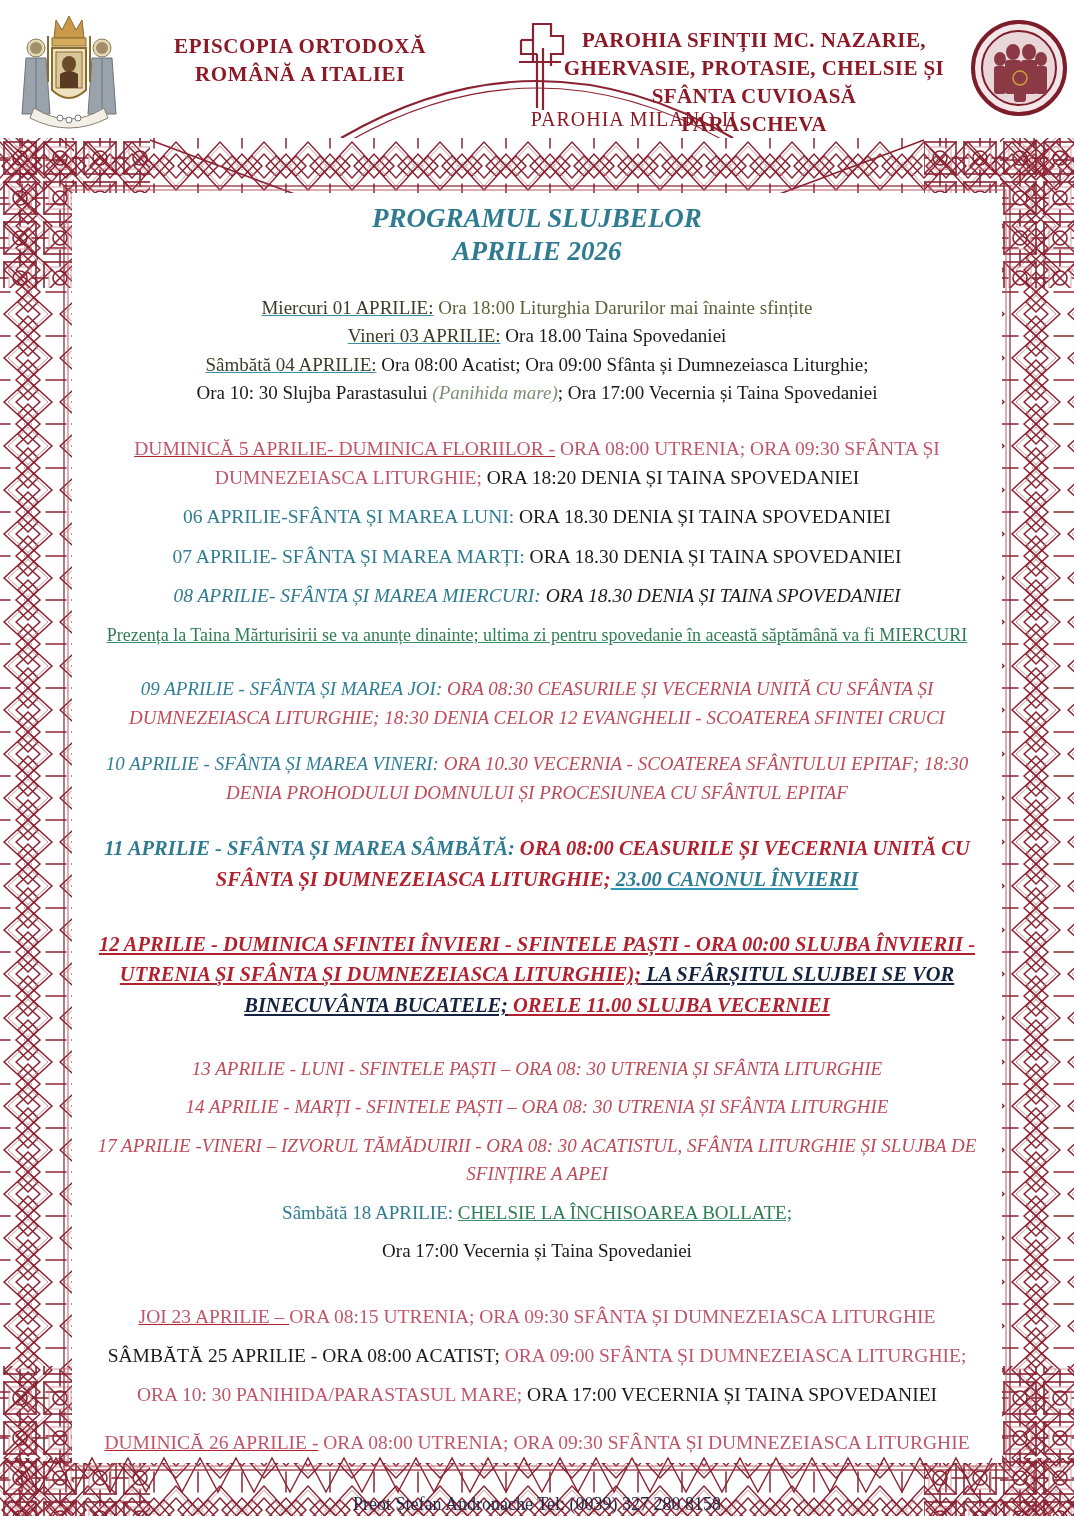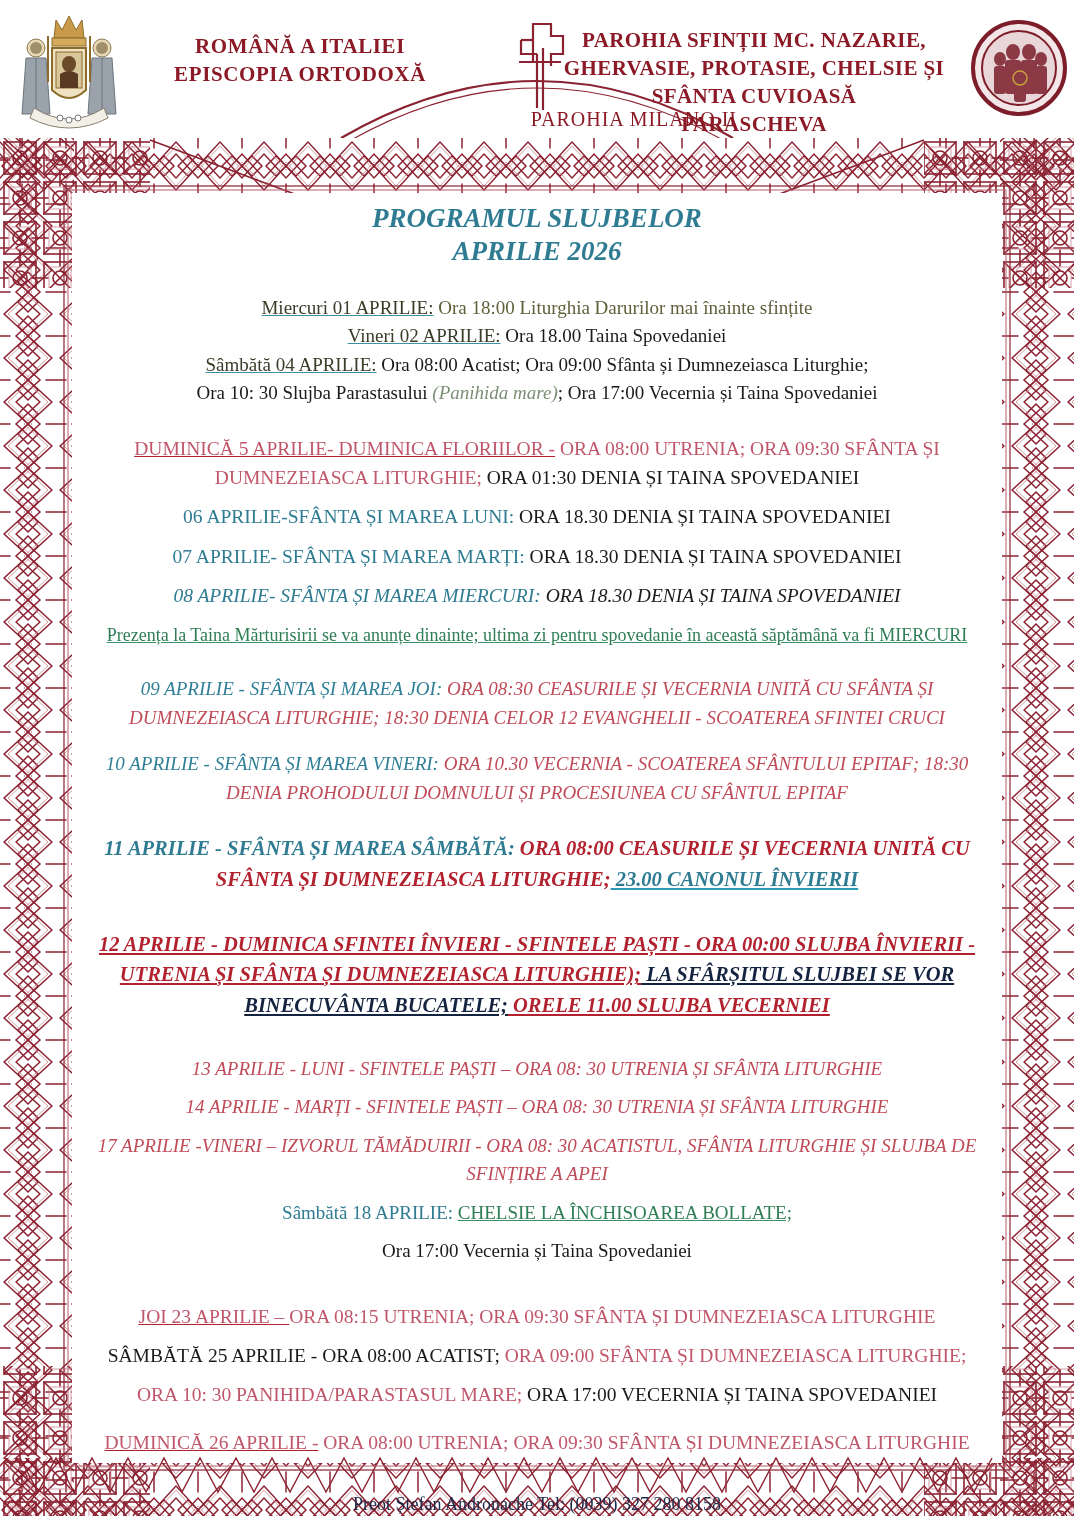--- a/index.html
+++ b/index.html
@@ -146,22 +146,22 @@
       <path d="M46 66 Q55 60 64 66 L64 80 L46 80 Z" fill="#5a3a22"></path>
 
       <path d="M20 100 Q55 122 90 100 L94 110 Q55 130 16 110 Z" fill="#f2efe6" stroke="#8a8070" stroke-width="1"></path>
       <circle cx="46" cy="110" r="3" fill="#fff" stroke="#777" stroke-width="1"></circle>
       <circle cx="55" cy="112" r="3" fill="#fff" stroke="#777" stroke-width="1"></circle>
       <circle cx="64" cy="110" r="3" fill="#fff" stroke="#777" stroke-width="1"></circle>
     </svg>
   </div>
 
   <div class="hdr-text-left">
+    <div>EPISCOPIA ORTODOXĂ</div>
     <div>ROMÂNĂ A ITALIEI</div>
-    <div>EPISCOPIA ORTODOXĂ</div>
   </div>
 
   <div class="arch-wrap">
     <svg width="400" height="124" viewBox="0 0 400 124">
       <path d="M4 120 Q200 6 396 120" fill="none" stroke="#8b2231" stroke-width="2.2"></path>
       <path d="M14 122 Q200 18 386 122" fill="none" stroke="#8b2231" stroke-width="1.2"></path>
       <g stroke="#8b2231" stroke-width="2.2" fill="none">
         <path d="M196 44 L196 6 L214 6 L214 18 L226 18 L226 36 L214 36 L214 48"></path>
         <path d="M184 22 L196 22"></path>
         <path d="M184 22 L184 36 L200 36"></path>
@@ -301,38 +301,38 @@
     <span class="l2">APRILIE 2026</span>
   </div>
 
   <div class="gap-lg"></div>
 
   <div>
     <p class="line blk1">
       <span class="u-teal">Miercuri 01 APRILIE:</span><span class="olive"> Ora 18:00 Liturghia Darurilor mai înainte sfințite</span>
     </p>
     <p class="line blk1">
-      <span class="u-teal">Vineri 02 APRILIE:</span><span class="dark"> Ora 18.00 Taina Spovedaniei</span>
+      <span class="u-teal">Vineri 03 APRILIE:</span><span class="dark"> Ora 18.00 Taina Spovedaniei</span>
     </p>
     <p class="line blk1">
       <span class="u-teal">Sâmbătă 04 APRILIE:</span><span class="dark"> Ora 08:00 Acatist; Ora 09:00 Sfânta și Dumnezeiasca Liturghie;</span>
     </p>
     <p class="line blk1">
       <span class="dark">Ora 10: 30 Slujba Parastasului </span><span class="ital" style="color:#7a8f73">(Panihida mare)</span><span class="dark">; Ora 17:00 Vecernia și Taina Spovedaniei</span>
     </p>
   </div>
 
   <div class="gap-lg"></div>
 
   <div>
     <p class="line s195">
       <span class="redlt u-red">DUMINICĂ 5 APRILIE- DUMINICA FLORIILOR -</span><span class="redlt"> ORA 08:00 UTRENIA; ORA 09:30 SFÂNTA ȘI</span>
     </p>
     <p class="line s195">
-      <span class="redlt">DUMNEZEIASCA LITURGHIE;</span><span class="dark"> ORA 01:30 DENIA ȘI TAINA SPOVEDANIEI</span>
+      <span class="redlt">DUMNEZEIASCA LITURGHIE;</span><span class="dark"> ORA 18:20 DENIA ȘI TAINA SPOVEDANIEI</span>
     </p>
     <div class="gap-sm"></div>
     <p class="line s195">
       <span class="teal">06 APRILIE-SFÂNTA ȘI MAREA LUNI:</span><span class="dark"> ORA 18.30 DENIA ȘI TAINA SPOVEDANIEI</span>
     </p>
     <div class="gap-sm"></div>
     <p class="line s195">
       <span class="teal">07 APRILIE- SFÂNTA ȘI MAREA MARȚI:</span><span class="dark"> ORA 18.30 DENIA ȘI TAINA SPOVEDANIEI</span>
     </p>
     <div class="gap-sm"></div>

